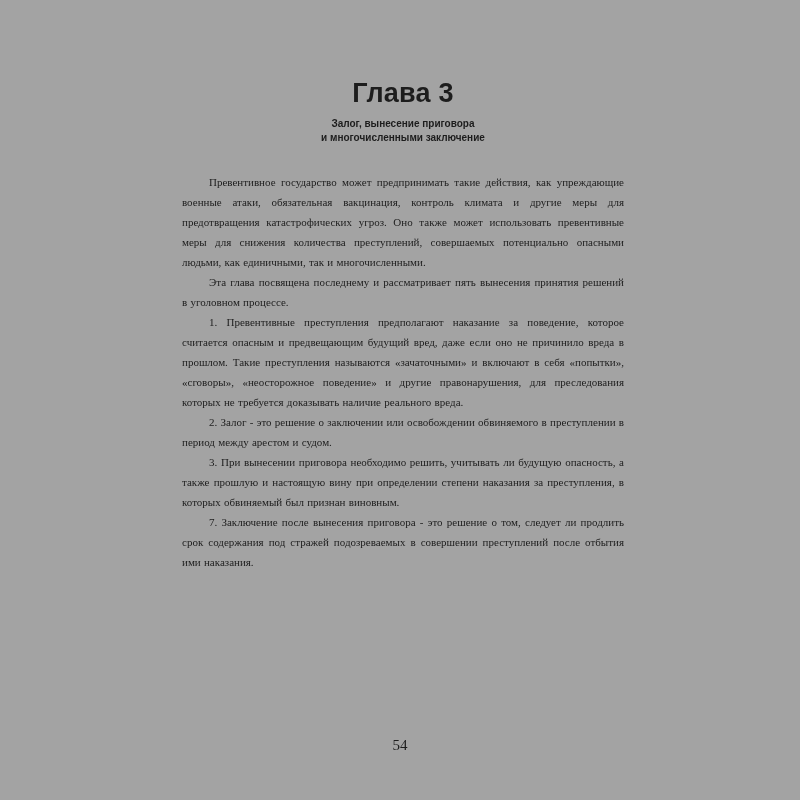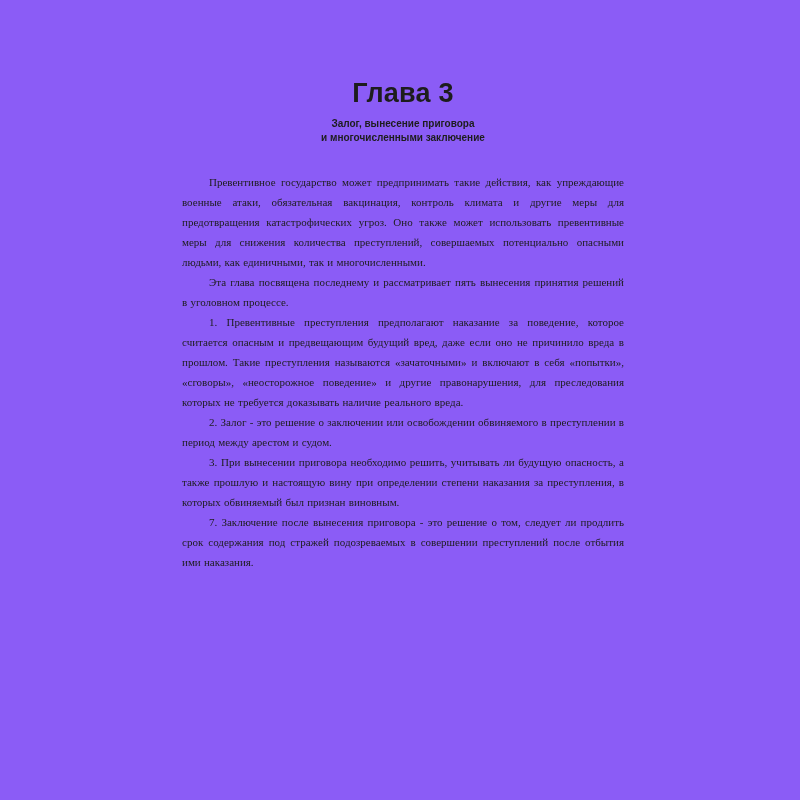--- a/index.html
+++ b/index.html
@@ -4,21 +4,21 @@
 <style>
   html, body {
     margin: 0;
     padding: 0;
     background: #ffffff;
   }
   .page {
     position: relative;
     width: 800px;
     height: 800px;
-    background: #8b5cf6;
+    background: #a3a3a3;
     color: #1d1d1d;
     font-family: "Liberation Serif", serif;
     overflow: hidden;
   }
   .content {
     position: absolute;
     left: 182px;
     top: 78px;
     width: 442px;
   }
@@ -83,13 +83,14 @@
       <p>Превентивное государство может предпринимать такие действия, как упреждающие военные атаки, обязательная вакцинация, контроль климата и другие меры для предотвращения катастрофических угроз. Оно также может использовать превентивные меры для снижения количества преступлений, совершаемых потенциально опасными людьми, как единичными, так и многочисленными.</p>
       <p>Эта глава посвящена последнему и рассматривает пять вынесения принятия решений в уголовном процессе.</p>
       <p>1. Превентивные преступления предполагают наказание за поведение, которое считается опасным и предвещающим будущий вред, даже если оно не причинило вреда в прошлом. Такие преступления называются «зачаточными» и включают в себя «попытки», «сговоры», «неосторожное поведение» и другие правонарушения, для преследования которых не требуется доказывать наличие реального вреда.</p>
       <p>2. Залог - это решение о заключении или освобождении обвиняемого в преступлении в период между арестом и судом.</p>
       <p>3. При вынесении приговора необходимо решить, учитывать ли будущую опасность, а также прошлую и настоящую вину при определении степени наказания за преступления, в которых обвиняемый был признан виновным.</p>
       <p>7. Заключение после вынесения приговора - это решение о том, следует ли продлить срок содержания под стражей подозреваемых в совершении преступлений после отбытия ими наказания.</p>
     </div>
 
   </div>
 
+  <div class="page-number">54</div>
 </div>
 
 </body></html>

